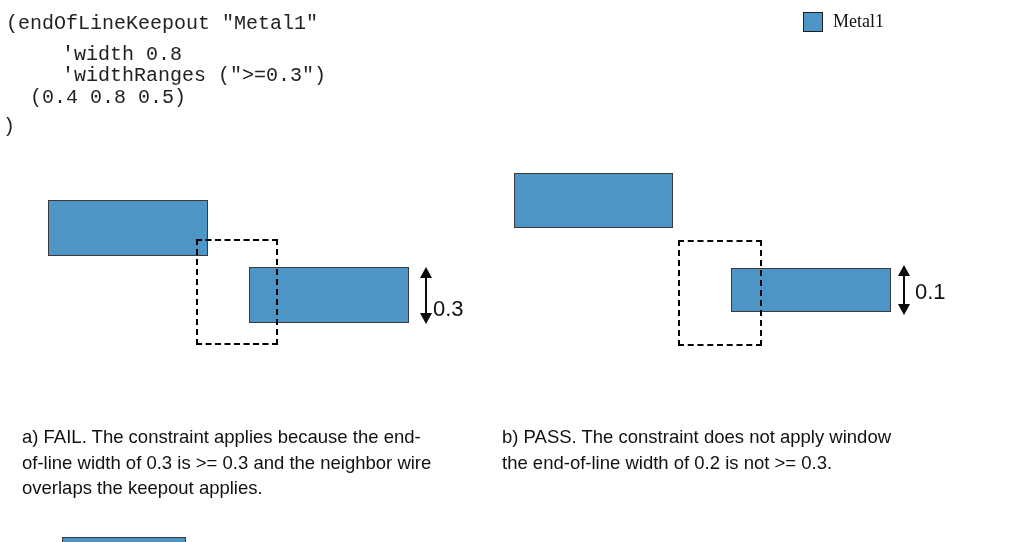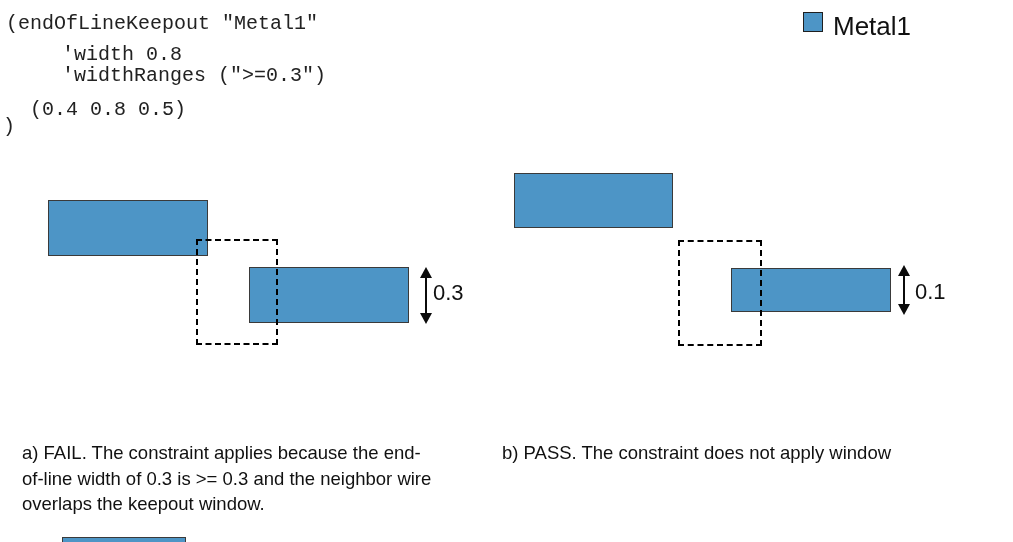--- a/index.html
+++ b/index.html
@@ -14,21 +14,21 @@
     position:absolute;
     font-family:"Liberation Mono","DejaVu Sans Mono",monospace;
     font-size:20px; line-height:22px; white-space:pre; color:#222222;
   }
   
   .legend-swatch {
     position:absolute; left:803px; top:12px; width:20px; height:20px;
     background:#4D95C6; border:1.5px solid #1f1f1f; box-sizing:border-box;
   }
   .legend-label {
-    position:absolute; left:833px; top:11px; font-size:26px; color:#111;
+    position:absolute; left:833px; top:11px; font-size:18px; color:#111;font-family:Liberation Serif, serif;
   }
   
   .metal-rect {
     position:absolute; background:#4D95C6;
     border:1.5px solid #3a3a3a; box-sizing:border-box; z-index:1;
   }
   
   .keepout {
     position:absolute; border:2px dashed #000000; box-sizing:border-box;
     background:transparent; z-index:5;
@@ -41,75 +41,76 @@
     border-left:6px solid transparent; border-right:6px solid transparent;
     border-bottom:11px solid #0b0b0b;
   }
   .dim-arrow .head-down {
     position:absolute; bottom:0; left:0; width:0; height:0;
     border-left:6px solid transparent; border-right:6px solid transparent;
     border-top:11px solid #0b0b0b;
   }
   .dim-label { position:absolute; font-size:22px; color:#111; z-index:2; }
   
-  .caption { position:absolute; top:424px; font-size:18.5px; line-height:25.5px; color:#111;margin-top:16px; }
+  .caption { position:absolute; top:424px; font-size:18.5px; line-height:25.5px; color:#111; }
   .caption-a { left:22px; width:480px; }
   .caption-b { left:502px; width:470px; }
   
   .partial-rect {
     position:absolute; left:62px; top:537px; width:124px; height:10px;
     background:#4D95C6; border:1px solid #3a3a3a; box-sizing:border-box; z-index:1;
   }
 </style>
 </head>
 <body>
 
 <div class="canvas">
 
   <div>
     <div class="code-line" style="left:6px;  top:13px;">(endOfLineKeepout "Metal1"</div>
     <div class="code-line" style="left:62px; top:44px;">'width 0.8</div>
     <div class="code-line" style="left:62px; top:65px;">'widthRanges ("&gt;=0.3")</div>
-    <div class="code-line" style="left:30px; top:99px;">(0.4 0.8 0.5)</div>
+    <div class="code-line" style="left:30px; top:87px;">(0.4 0.8 0.5)</div>
     <div class="code-line" style="left:3px;  top:116px;">)</div>
   </div>
 
   <div>
     <div class="legend-swatch"></div>
     <div class="legend-label">Metal1</div>
   </div>
 
   <div>
     <div class="metal-rect" style="left:48px;  top:200px; width:160px; height:56px;"></div>
     <div class="metal-rect" style="left:249px; top:267px; width:160px; height:56px;"></div>
     <div class="keepout" style="left:196px; top:239px; width:82px; height:106px;"></div>
     <div class="dim-arrow" style="left:420px; top:267px; height:57px;">
       <div class="head-up"></div>
       <div class="shaft"></div>
       <div class="head-down"></div>
     </div>
-    <div class="dim-label" style="left:433px; top:280px;">0.3</div>
+    <div class="dim-label" style="left:433px; top:296px;">0.3</div>
   </div>
 
   <div>
     <div class="metal-rect" style="left:514px; top:173px; width:159px; height:55px;"></div>
     <div class="metal-rect" style="left:731px; top:268px; width:160px; height:44px;"></div>
     <div class="keepout" style="left:678px; top:240px; width:84px; height:106px;"></div>
     <div class="dim-arrow" style="left:898px; top:265px; height:50px;">
       <div class="head-up"></div>
       <div class="shaft"></div>
       <div class="head-down"></div>
     </div>
     <div class="dim-label" style="left:915px; top:279px;">0.1</div>
   </div>
 
   <div class="caption caption-a">
     <div>a) FAIL. The constraint applies because the end-</div>
     <div>of-line width of 0.3 is &gt;= 0.3 and the neighbor wire</div>
-    <div>overlaps the keepout window.</div>
+    <div>overlaps the keepout applies.</div>
   </div>
   <div class="caption caption-b">
     <div>b) PASS. The constraint does not apply window</div>
+    <div>the end-of-line width of 0.2 is not &gt;= 0.3.</div>
   </div>
 
   <div class="partial-rect"></div>
 
 </div>
 
 </body></html>

